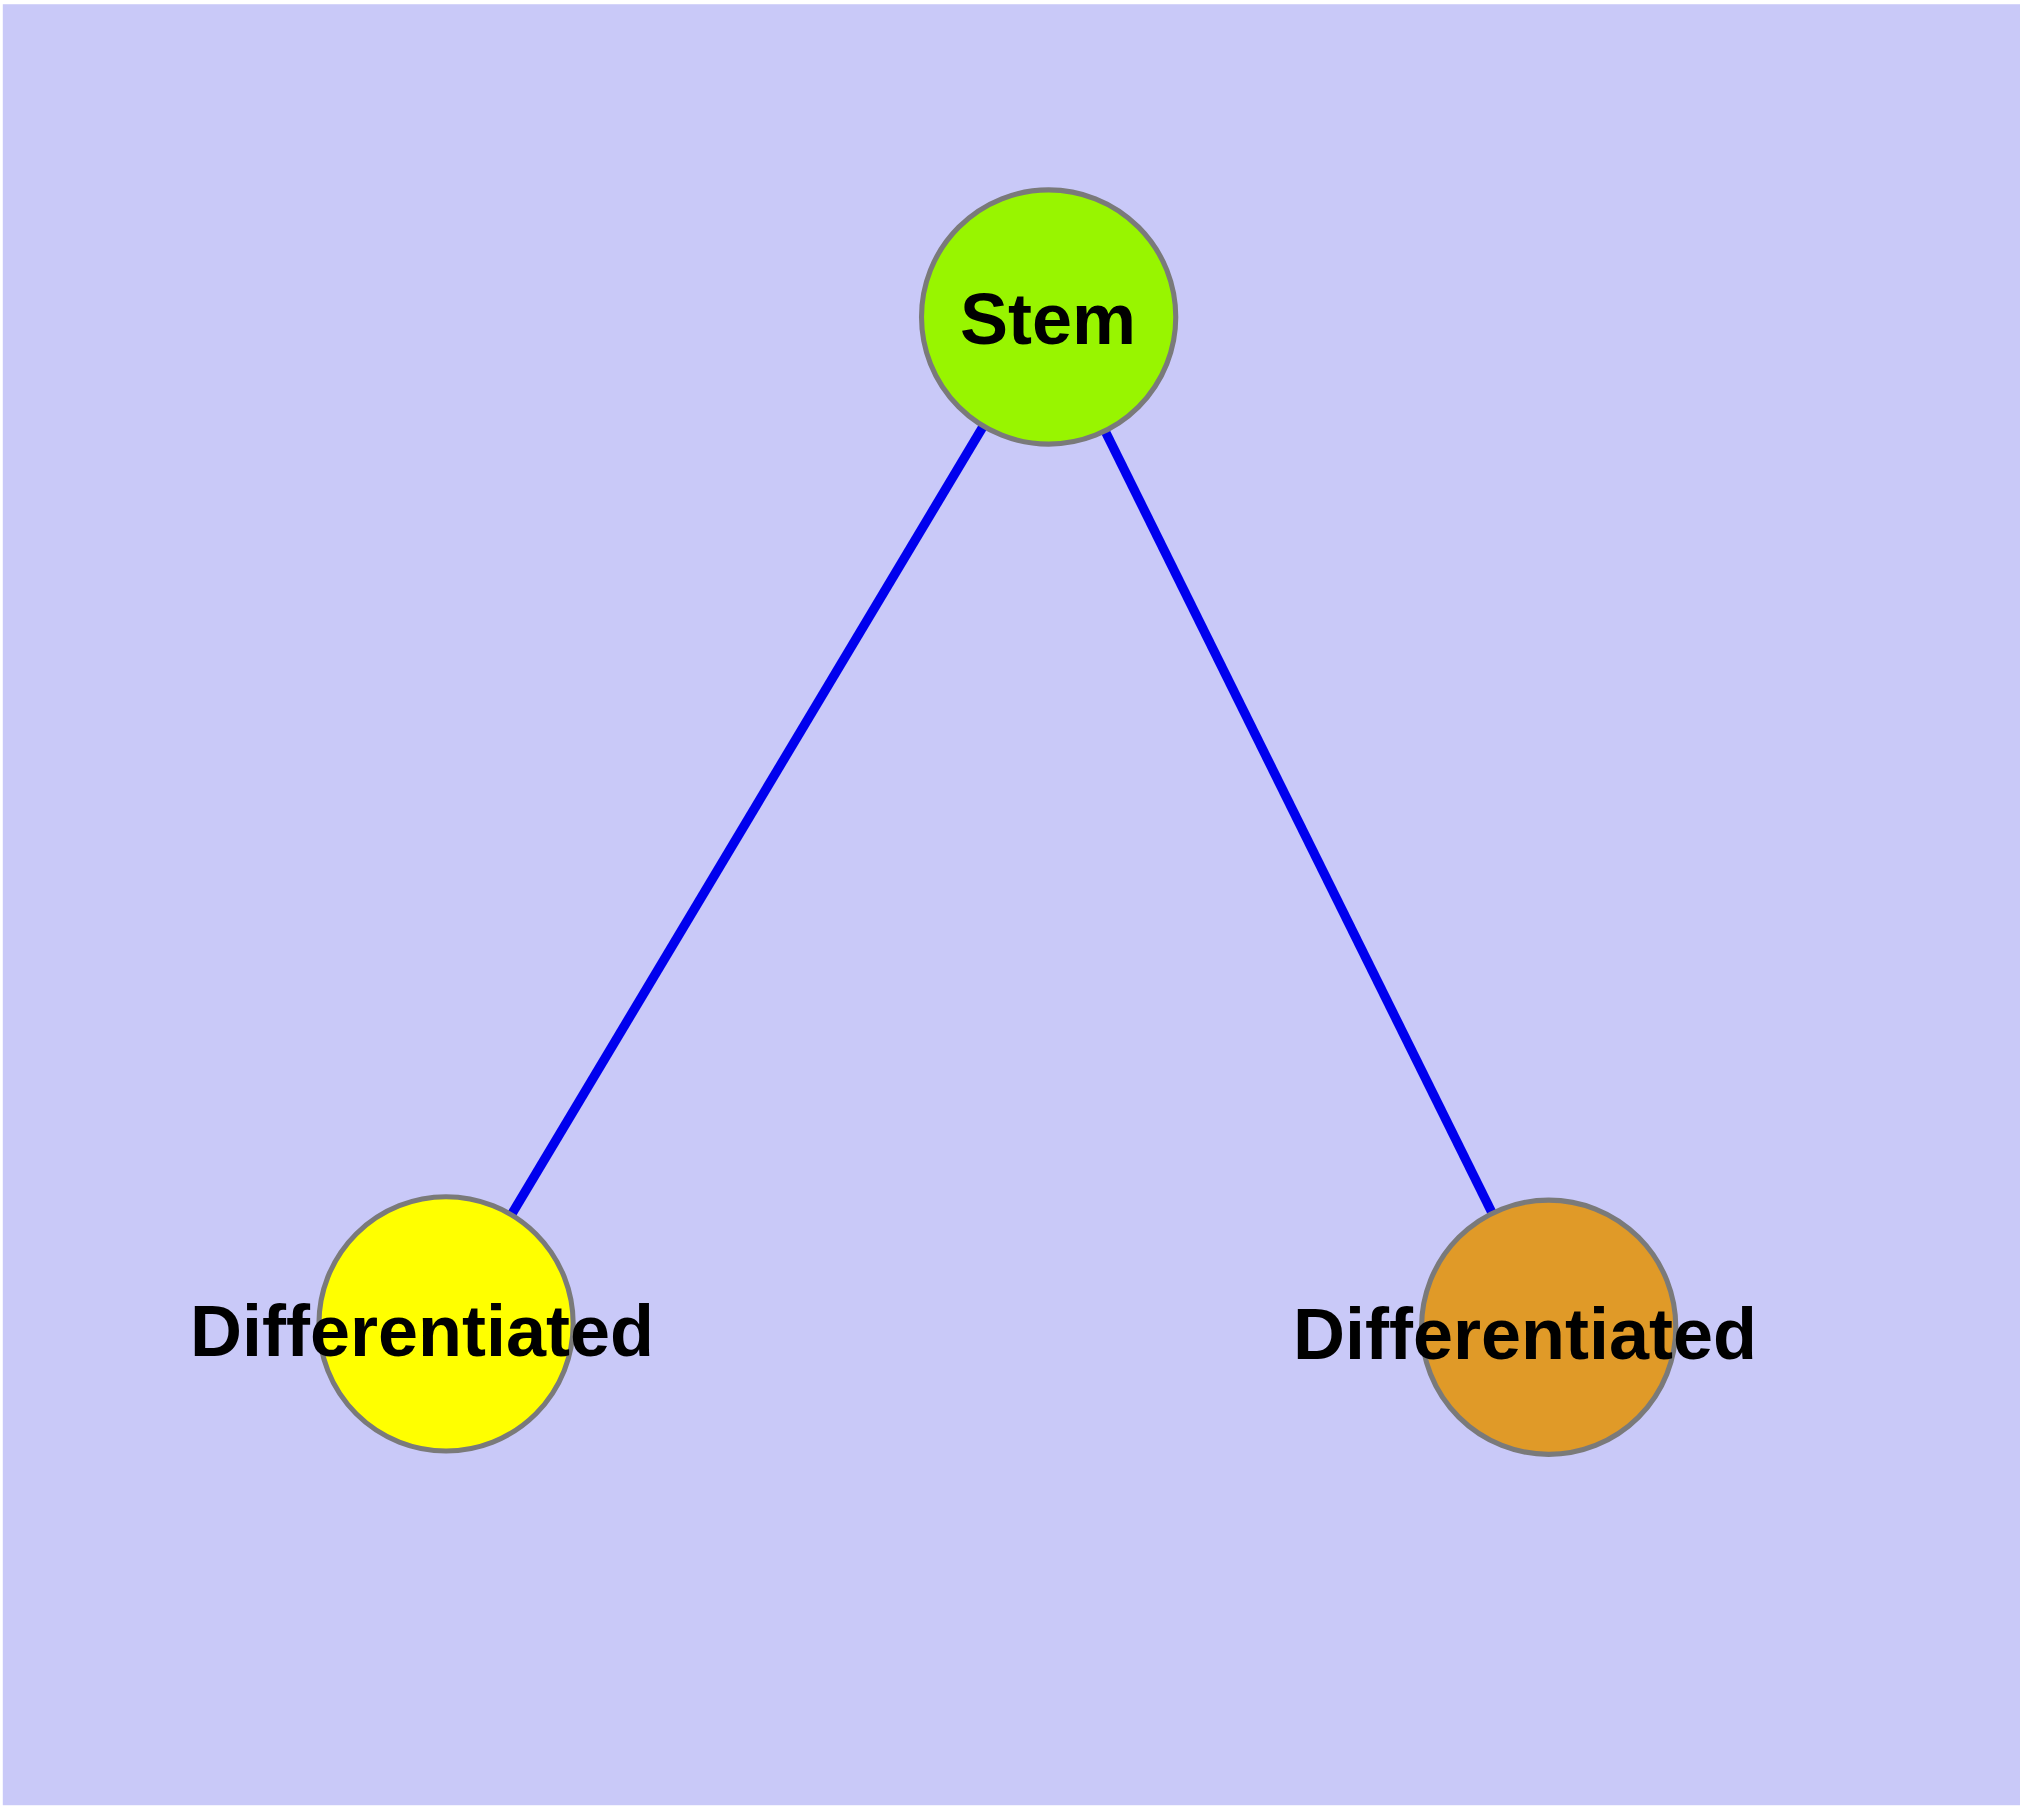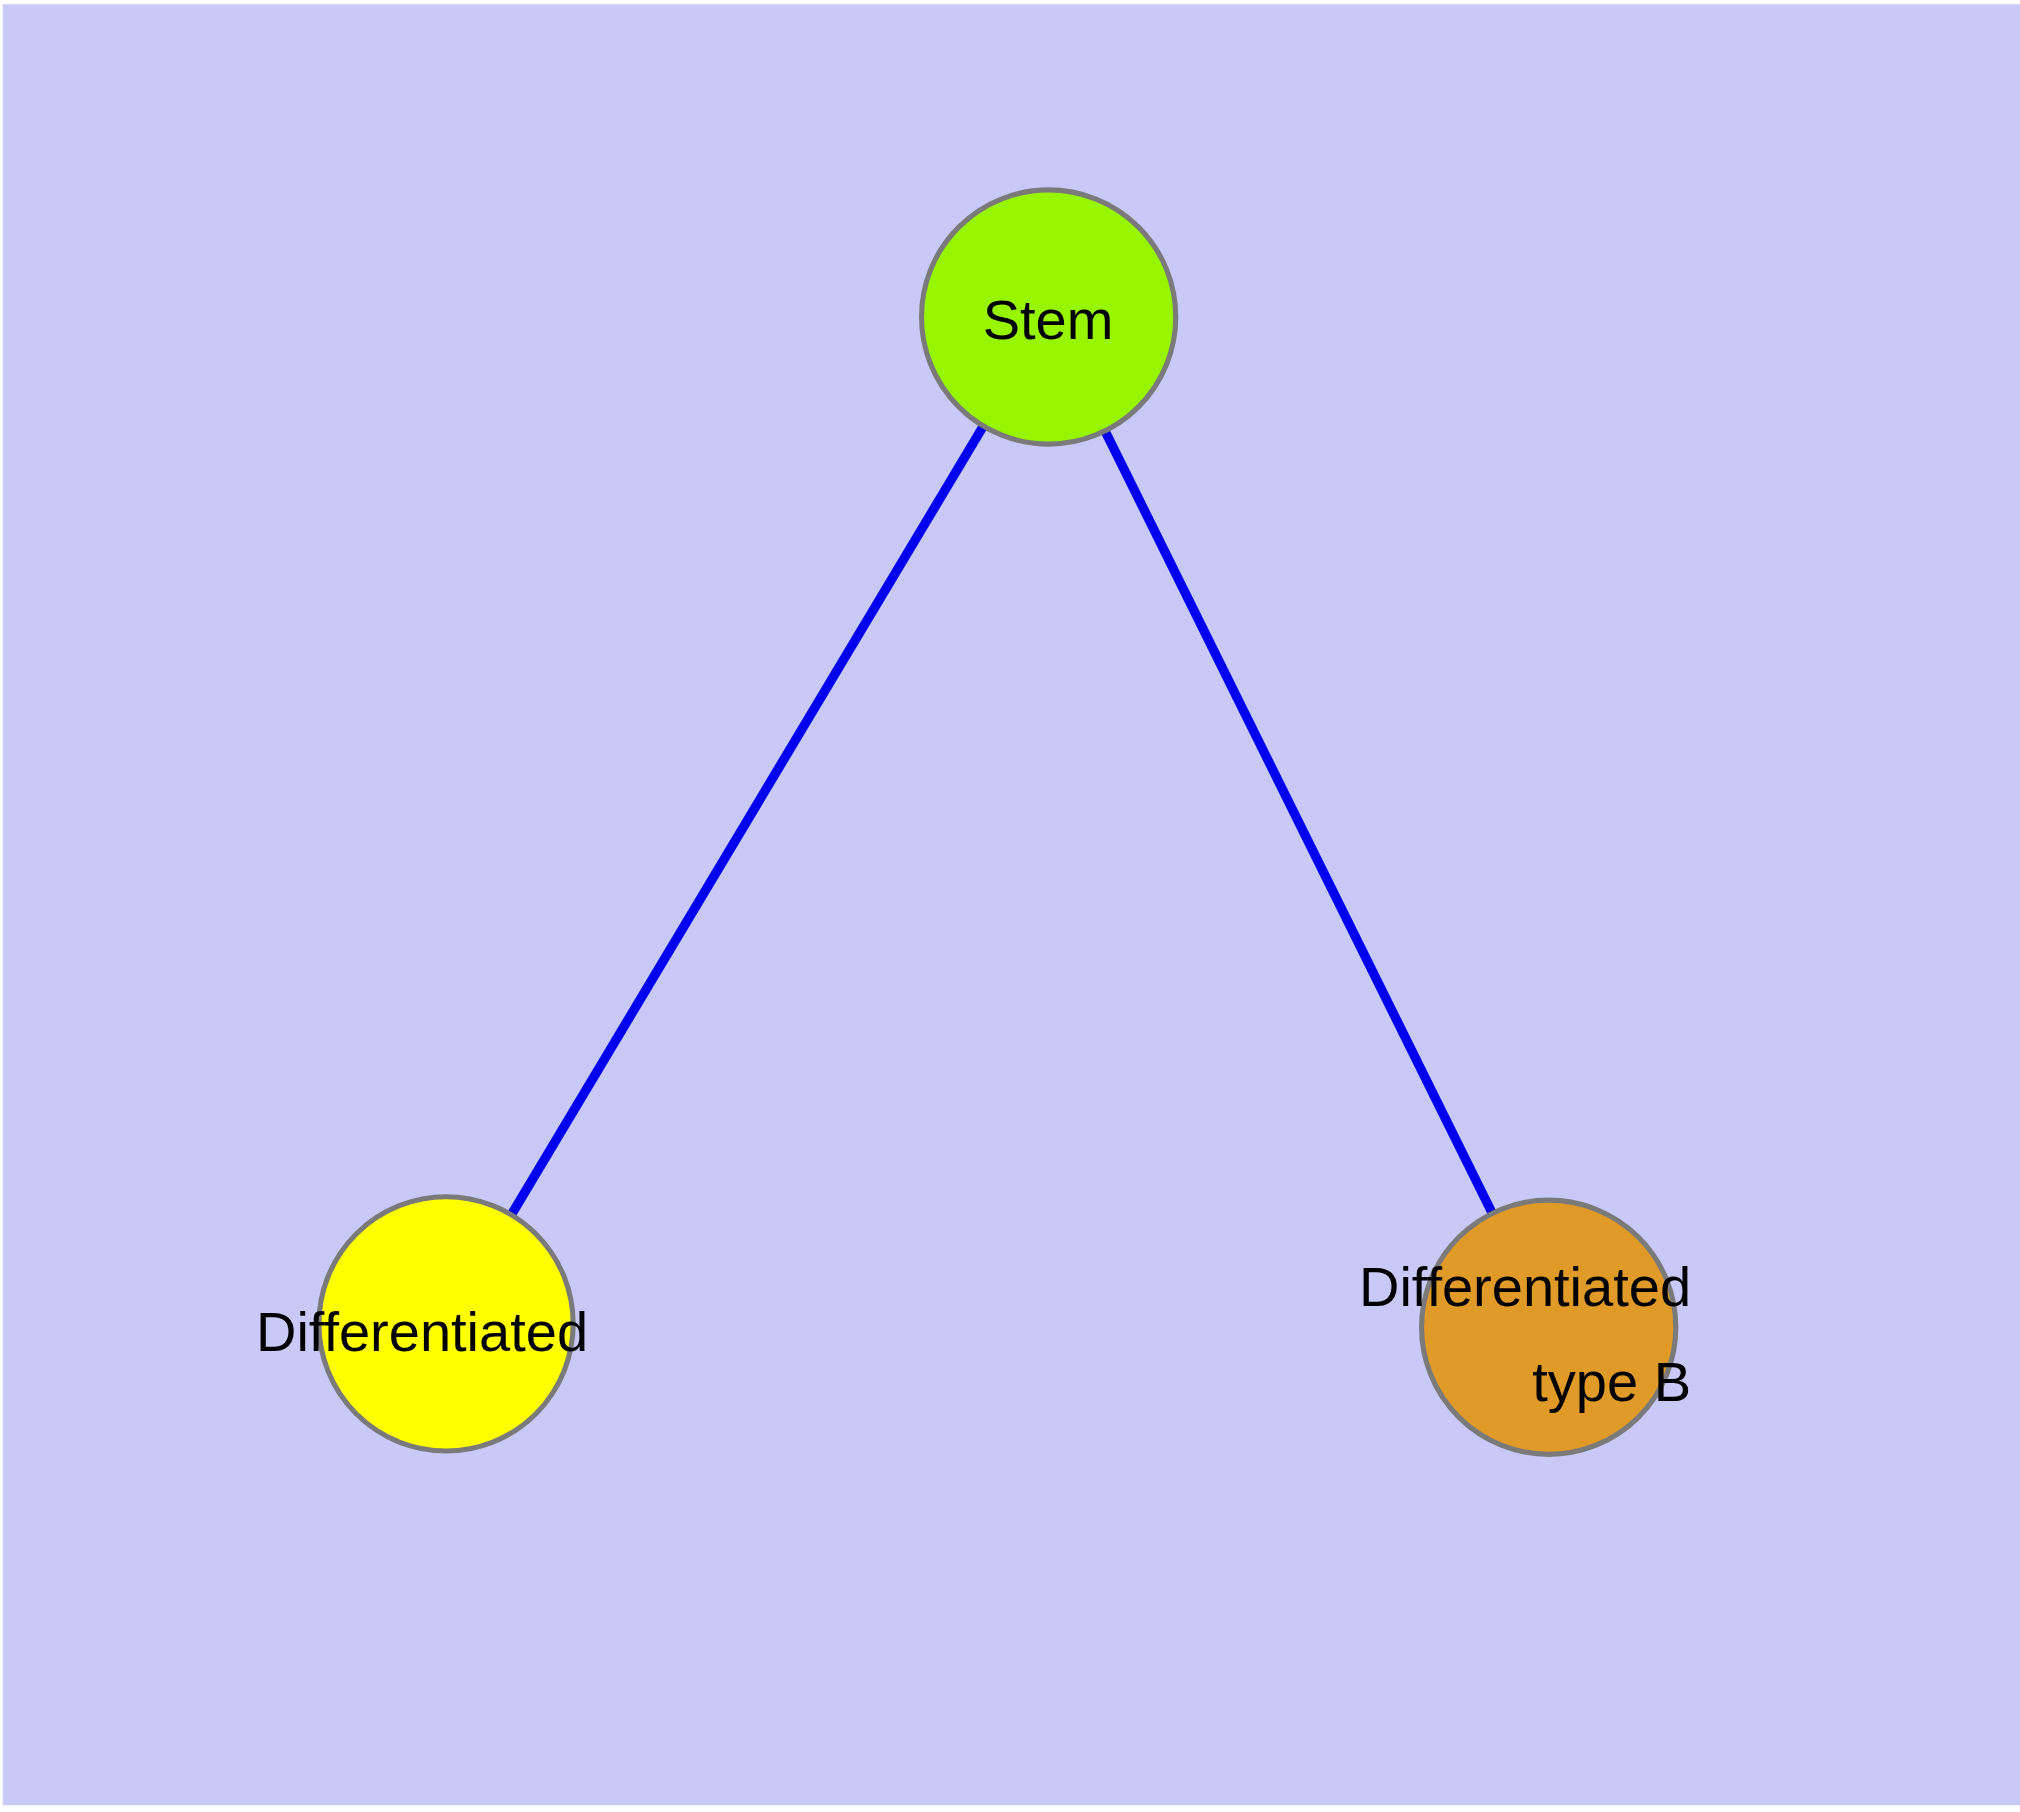--- a/index.html
+++ b/index.html
@@ -27,25 +27,25 @@
     left: 0;
     top: 0;
     width: 2021px;
     height: 1812px;
     pointer-events: none;
   }
   .node-label {
     position: absolute;
     transform: translate(-50%, -50%);
     font-family: "Liberation Sans", sans-serif;
-    font-weight: 400;
-    font-size: 56px;
+    font-weight: 700;
+    font-size: 72px;
     line-height: 95px;
     color: #000000;
-    text-align: right;
+    text-align: left;
     white-space: nowrap;
   }
 </style>
 </head>
 <body>
 
 <div class="canvas">
   <svg id="graph-svg" viewBox="0 0 2384 2138" xmlns="http://www.w3.org/2000/svg">
     <rect x="3" y="5" width="2381" height="2125" fill="#C9C9F8"></rect>
     <g id="edges-group">
@@ -60,17 +60,16 @@
   </svg>
   <div id="labels-layer" class="labels-layer">
       <div class="node-label" style="left: 1048px; top: 319px; color: rgb(0, 0, 0);">
         <div>Stem</div>
       </div>
       <div class="node-label" style="left: 422px; top: 1331px; color: rgb(0, 0, 0);">
         <div>Differentiated</div>
       </div>
       <div class="node-label" style="left: 1525px; top: 1334px; color: rgb(0, 0, 0);">
         <div>Differentiated</div>
-        <div>type B</div>
       </div>
     </div>
 </div>
 
 
 </body></html>

